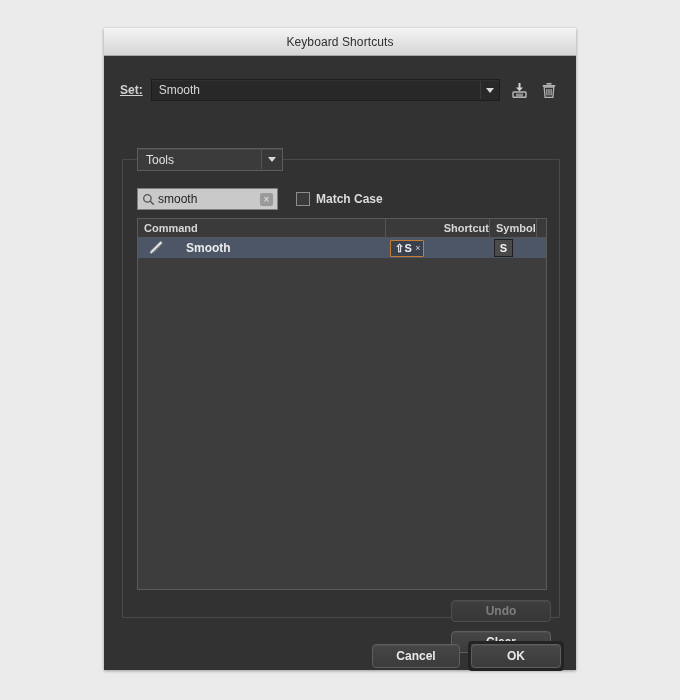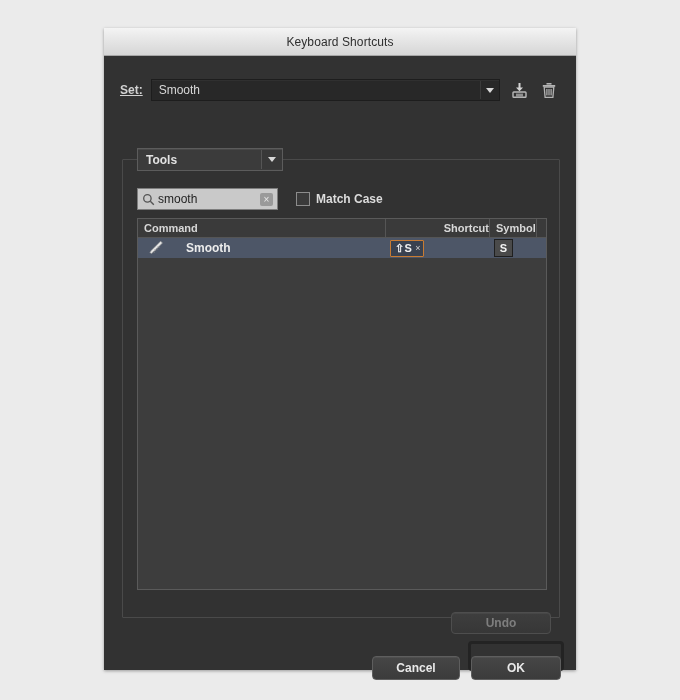--- a/index.html
+++ b/index.html
@@ -129,21 +129,21 @@
     border: 1px solid #5c5c5c;
     display: flex;
     align-items: center;
     box-shadow: inset 0 1px 0 rgba(255,255,255,0.07);
   }
   .section-combo-text {
     flex: 1;
     font-size: 12px;
     color: #e2e2e2;
     padding-left: 8px;
-    font-weight: bold;
+    font-weight: normal;
   }
   .section-combo-arrow {
     width: 20px;
     height: 19px;
     display: flex;
     align-items: center;
     justify-content: center;
     border-left: 1px solid #555;
     background: #383838;
   }
@@ -317,21 +317,20 @@
     align-items: center;
     justify-content: center;
     background: linear-gradient(to bottom, #464646 0%, #3b3b3b 100%);
     border: 1px solid #5e5e5e;
     border-radius: 4px;
     font-size: 12px;
     color: #e9e9e9;
     font-weight: bold;
     height: 22px;
     box-shadow: inset 0 1px 0 rgba(255,255,255,0.05);
-    margin-top: 12px;
   }
   .btn.disabled {
     color: #7e7e7e;
     background: linear-gradient(to bottom, #3e3e3e 0%, #373737 100%);
     border-color: #4e4e4e;
   }
   .side-buttons .btn { width: 100px; margin-bottom: 9px; }
 
   
   .footer {
@@ -474,20 +473,21 @@
             <div class="td c-symbol">
               <span class="symbol-chip">S</span>
             </div>
 
             <div class="td c-end"></div>
           </div>
         </div>
 
         <div class="side-buttons">
           <div class="btn disabled">Undo</div>
+          <div class="btn">Clear</div>
         </div>
 
       </div>
 
       <div class="footer">
         <div class="btn btn-cancel">Cancel</div>
         <div class="btn-ok-wrap">
           <div class="btn btn-ok">OK</div>
         </div>
       </div>

